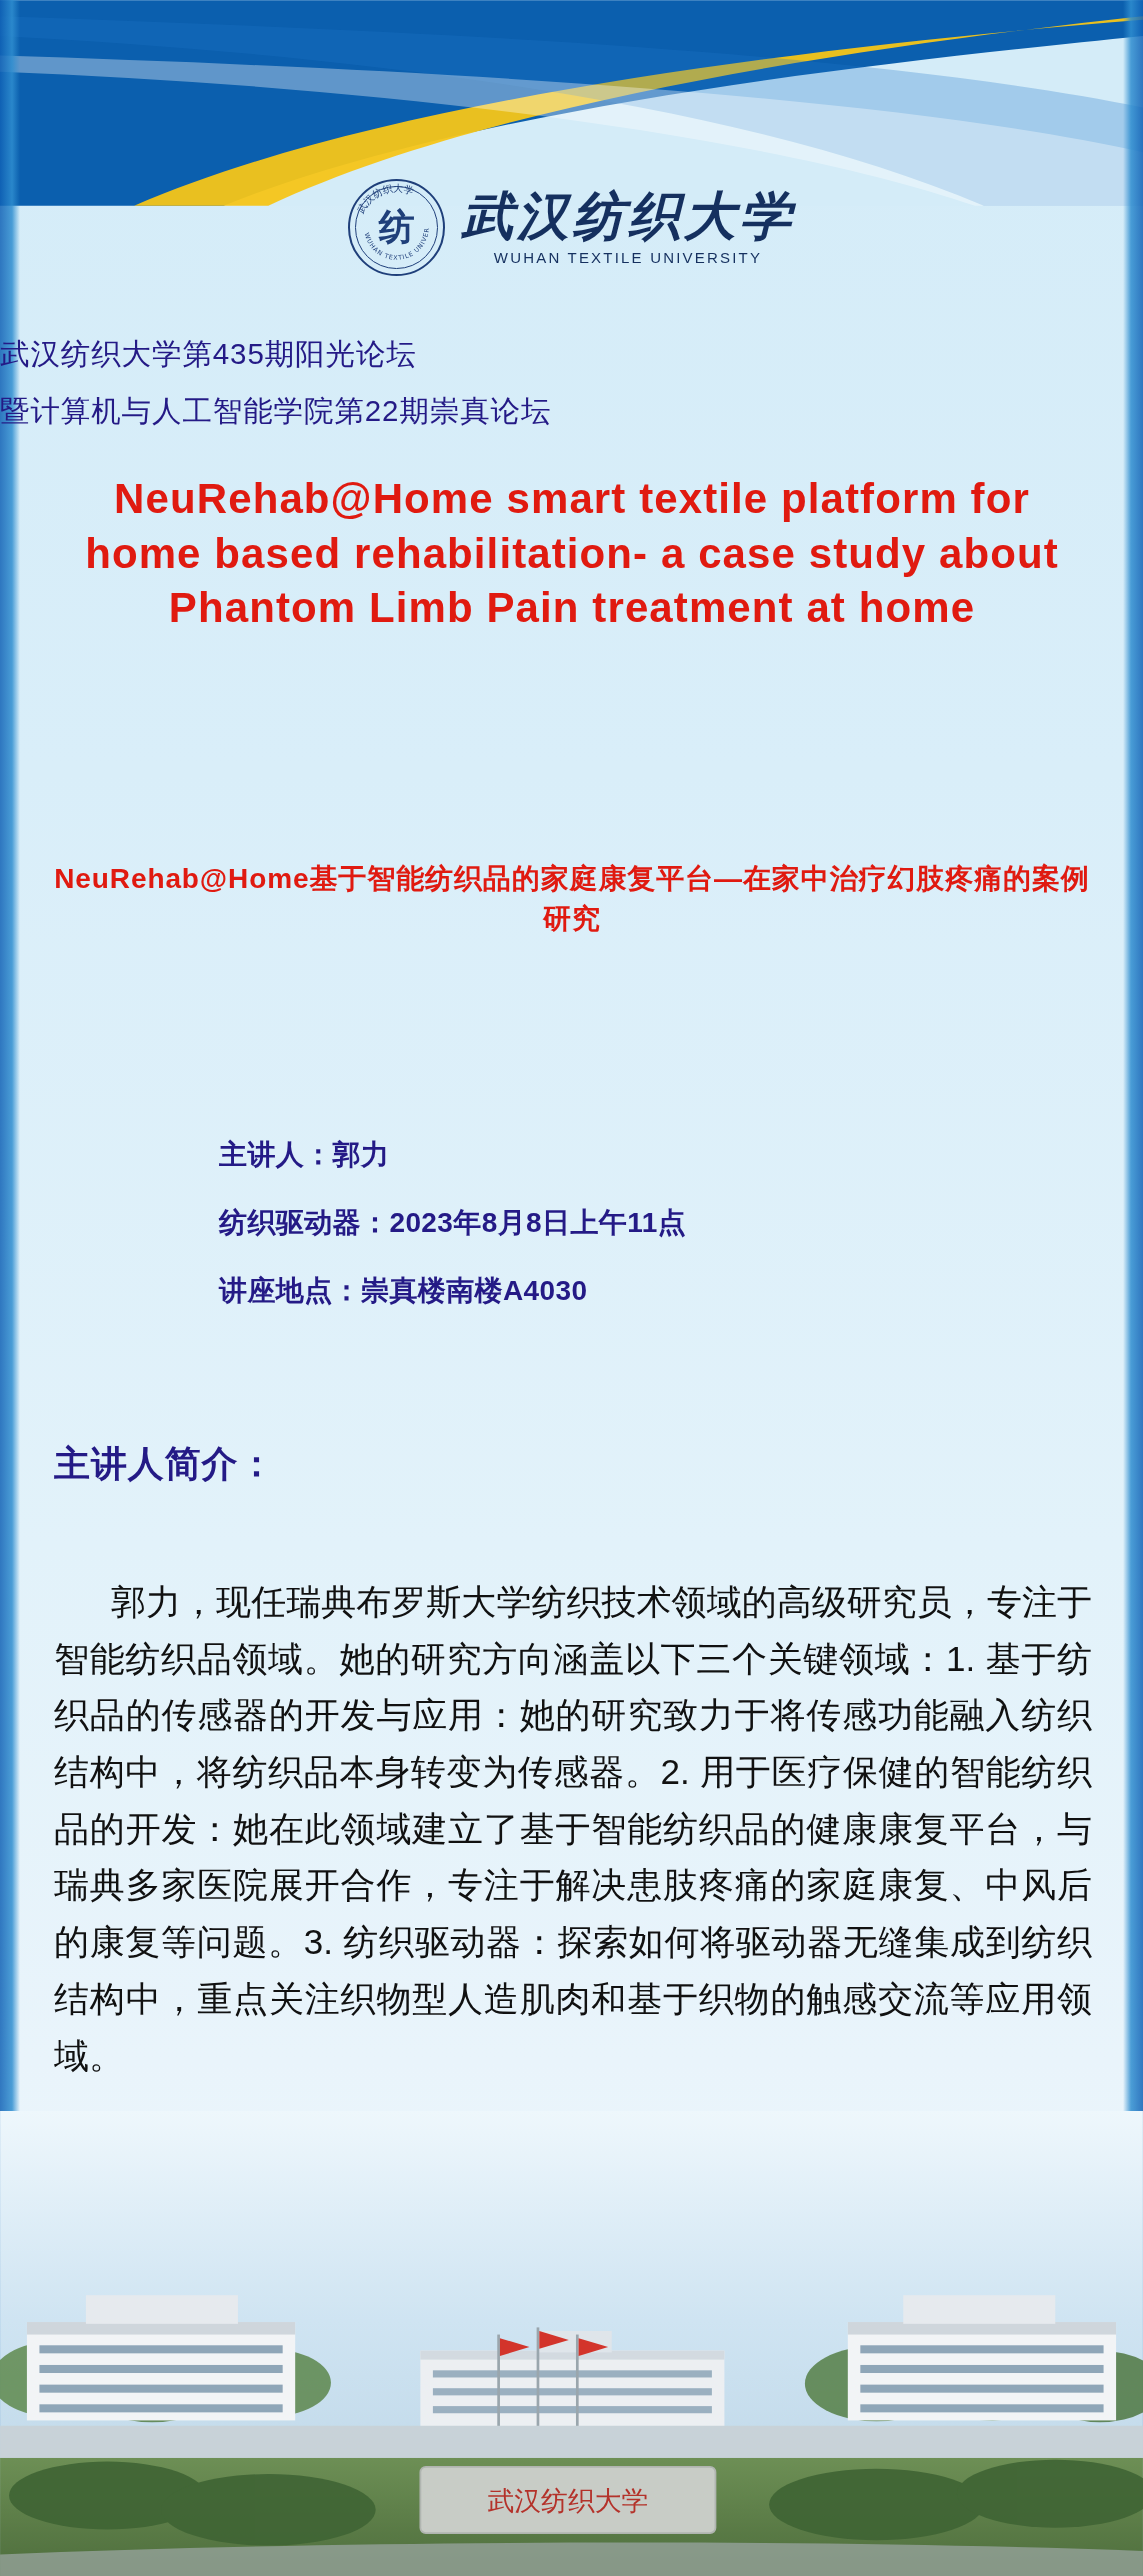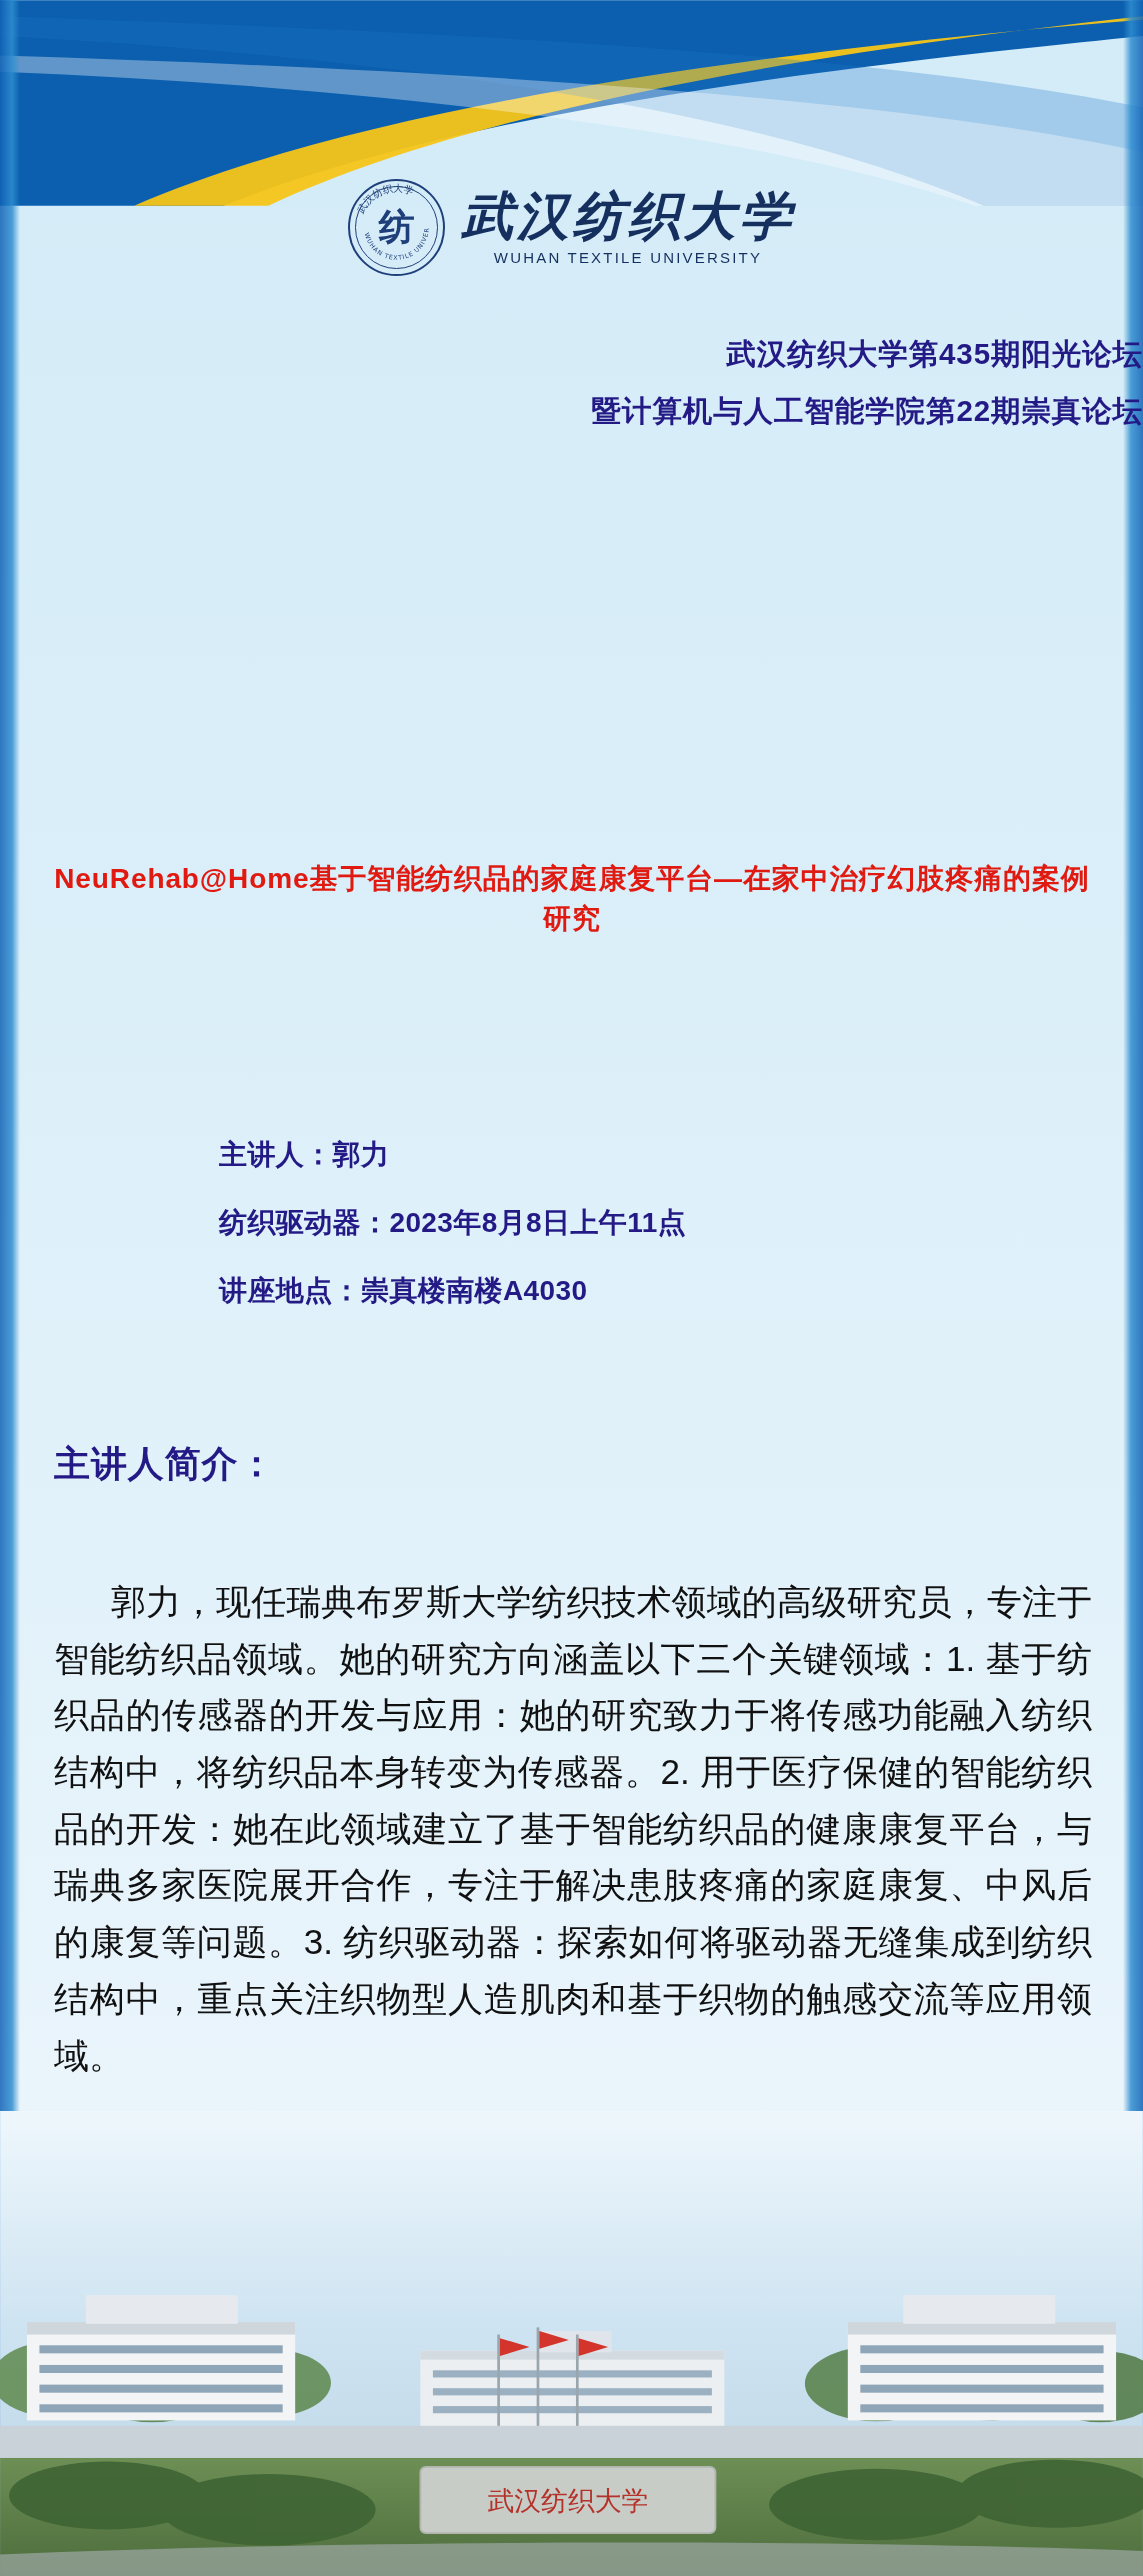--- a/index.html
+++ b/index.html
@@ -88,23 +88,23 @@
   }
   .logo-en {
     font-size: 15px;
     color: #15305f;
     letter-spacing: 2.2px;
     margin-top: 5.4px;
   }
 
   
   .forum-line {
-    text-align: right;
+    text-align: left;
     color: #241a86;
-    font-weight: bold;
+    font-weight: normal;
     font-size: 29.5px;
     letter-spacing: 0.9px;
   }
   .forum-1 { position: absolute; top: 335px; left: 0; width: 1143px; }
   .forum-2 { position: absolute; top: 392px; left: 0; width: 1143px; }
 
   
   .title-en {
     position: absolute;
     top: 472px;
@@ -245,20 +245,21 @@
     </div>
     <div class="logo-text">
       <div class="logo-cn">武汉纺织大学</div>
       <div class="logo-en">WUHAN TEXTILE UNIVERSITY</div>
     </div>
   </div>
 
   <div class="forum-line forum-1">武汉纺织大学第435期阳光论坛</div>
   <div class="forum-line forum-2">暨计算机与人工智能学院第22期崇真论坛</div>
 
+  <div class="title-en">NeuRehab@Home smart textile platform for home based rehabilitation- a case study about Phantom Limb Pain treatment at home</div>
   <div class="title-cn">NeuRehab@Home基于智能纺织品的家庭康复平台—在家中治疗幻肢疼痛的案例研究</div>
 
   <div class="meta">
     <div class="meta-row">
       <span>主讲人：</span><span>郭力</span>
     </div>
     <div class="meta-row">
       <span>纺织驱动器：</span><span>2023年8月8日上午11点</span>
     </div>
     <div class="meta-row">

